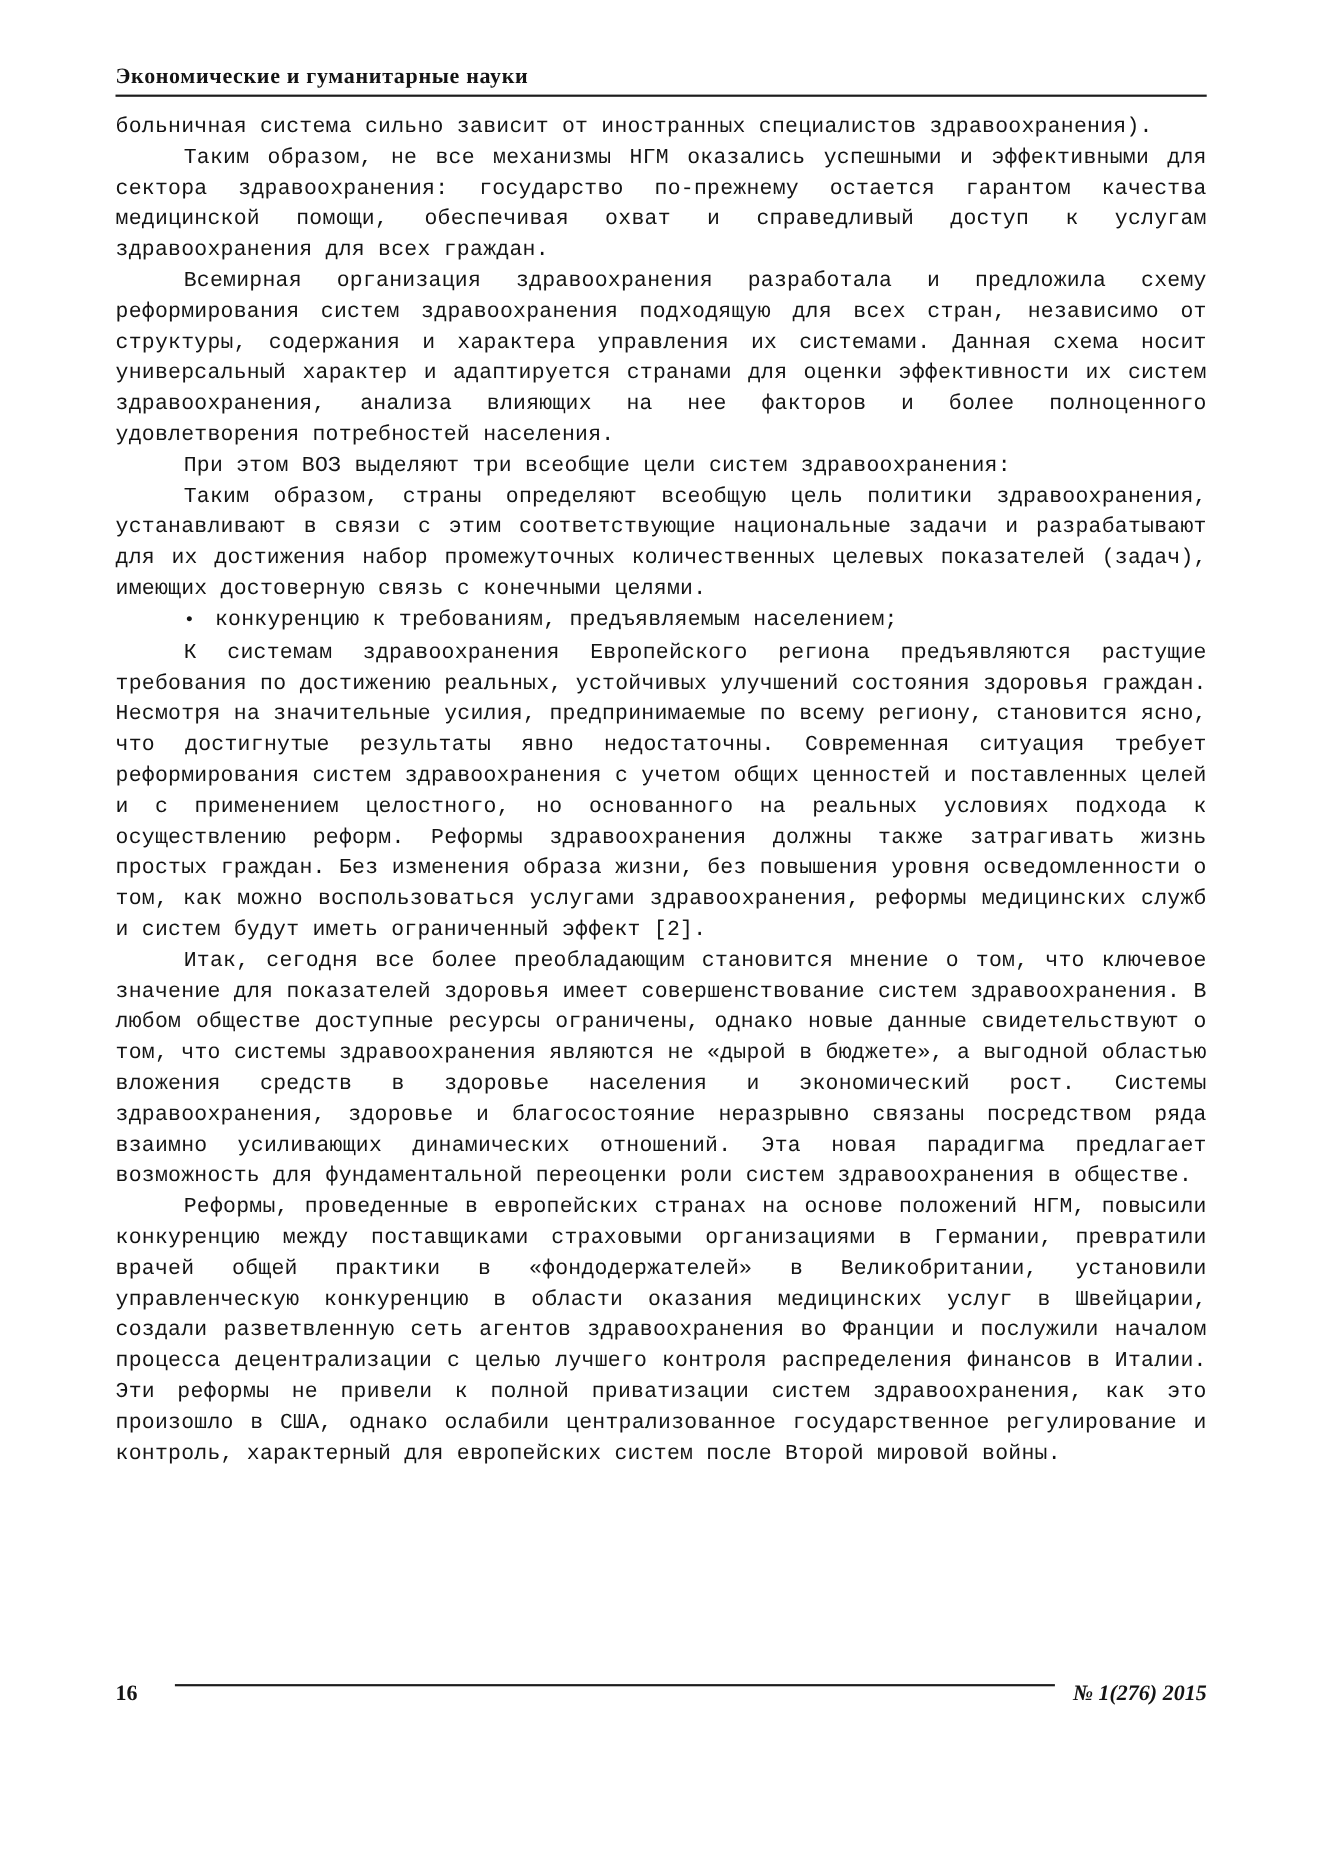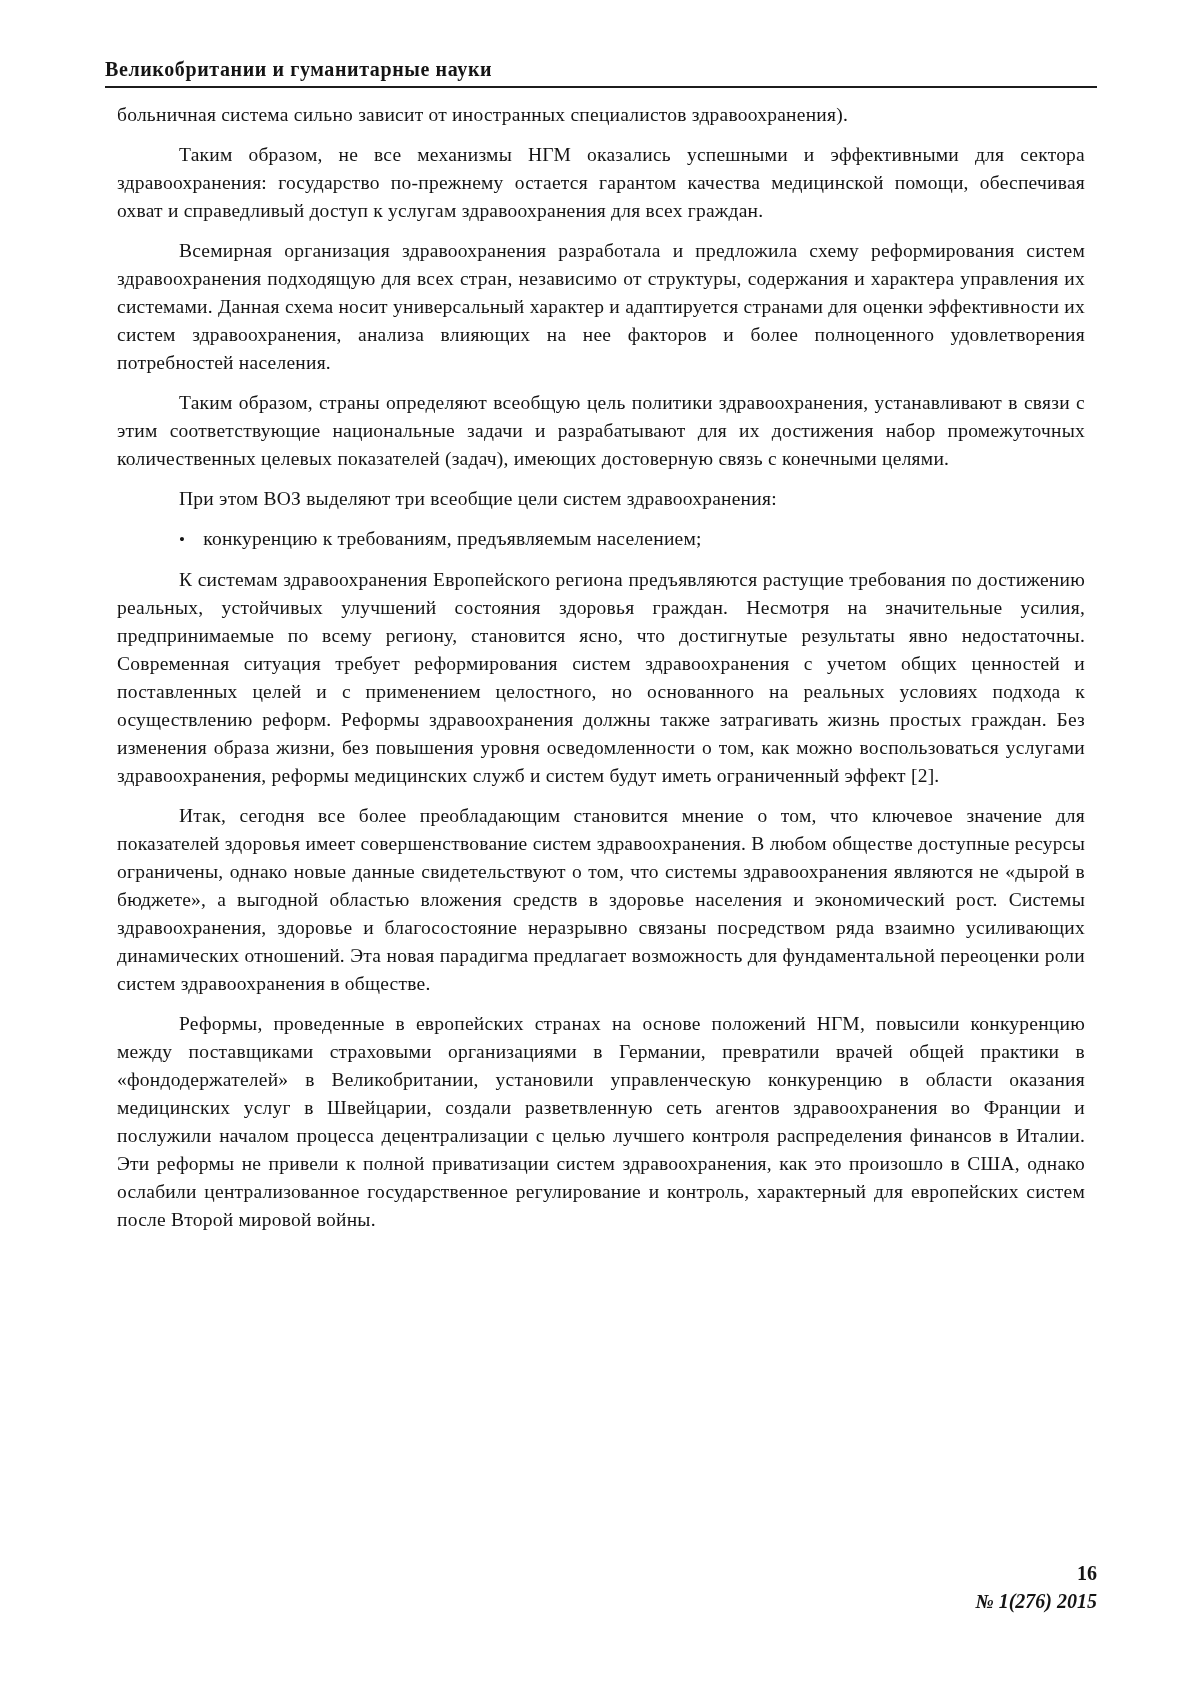--- a/index.html
+++ b/index.html
@@ -27,72 +27,72 @@
     letter-spacing: 0.03em;
   }
   .page-body {
     margin-top: 13px;
     text-align: justify;
     font-size: 19.5px;
     line-height: 28px;
     letter-spacing: 0.012em;
   }
   .para {
-    margin: 12px;
+    margin: 0;
+    font-family: Liberation Mono, monospace;
   }
   .indent {
     text-indent: 62px;
   }
   .bullet {
     text-indent: 62px;
   }
   .bullet-marker {
     display: inline;
     margin-right: 18px;
     font-size: 17px;
   }
   .page-footer {
     position: absolute;
     left: 105px;
     right: 103px;
-    top: 1562px;
+    top: 1528px;
     display: flex;
-    align-items: flex-end;
+    align-items: flex-start;
     font-size: 20px;
     font-weight: bold;
-    flex-direction: column;
   }
   .footer-rule {
     flex: 1;
     border-top: 2px solid #1c1c1c;
     margin: 3px 16px 0 34px;
   }
   .issue {
     font-style: italic;
     white-space: nowrap;
   }
   .page-number {
     white-space: nowrap;
   }
 </style>
 </head>
 <body>
 
 <div class="page">
 
   <header class="page-header">
-    <span class="header-title">Великобритании и гуманитарные науки</span>
+    <span class="header-title">Экономические и гуманитарные науки</span>
   </header>
 
   <main class="page-body">
     <p class="para">больничная система сильно зависит от иностранных специалистов здравоохранения).</p>
     <p class="para indent">Таким образом, не все механизмы НГМ оказались успешными и эффективными для сектора здравоохранения: государство по-прежнему остается гарантом качества медицинской помощи, обеспечивая охват и справедливый доступ к услугам здравоохранения для всех граждан.</p>
     <p class="para indent">Всемирная организация здравоохранения разработала и предложила схему реформирования систем здравоохранения подходящую для всех стран, независимо от структуры, содержания и характера управления их системами. Данная схема носит универсальный характер и адаптируется странами для оценки эффективности их систем здравоохранения, анализа влияющих на нее факторов и более полноценного удовлетворения потребностей населения.</p>
+    <p class="para indent">При этом ВОЗ выделяют три всеобщие цели систем здравоохранения:</p>
     <p class="para indent">Таким образом, страны определяют всеобщую цель политики здравоохранения, устанавливают в связи с этим соответствующие национальные задачи и разрабатывают для их достижения набор промежуточных количественных целевых показателей (задач), имеющих достоверную связь с конечными целями.</p>
-    <p class="para indent">При этом ВОЗ выделяют три всеобщие цели систем здравоохранения:</p>
 
     <p class="para bullet"><span class="bullet-marker">•</span><span>конкуренцию к требованиям, предъявляемым населением;</span></p>
 
     <p class="para indent">К системам здравоохранения Европейского региона предъявляются растущие требования по достижению реальных, устойчивых улучшений состояния здоровья граждан. Несмотря на значительные усилия, предпринимаемые по всему региону, становится ясно, что достигнутые результаты явно недостаточны. Современная ситуация требует реформирования систем здравоохранения с учетом общих ценностей и поставленных целей и с применением целостного, но основанного на реальных условиях подхода к осуществлению реформ. Реформы здравоохранения должны также затрагивать жизнь простых граждан. Без изменения образа жизни, без повышения уровня осведомленности о том, как можно воспользоваться услугами здравоохранения, реформы медицинских служб и систем будут иметь ограниченный эффект [2].</p>
     <p class="para indent">Итак, сегодня все более преобладающим становится мнение о том, что ключевое значение для показателей здоровья имеет совершенствование систем здравоохранения. В любом обществе доступные ресурсы ограничены, однако новые данные свидетельствуют о том, что системы здравоохранения являются не «дырой в бюджете», а выгодной областью вложения средств в здоровье населения и экономический рост. Системы здравоохранения, здоровье и благосостояние неразрывно связаны посредством ряда взаимно усиливающих динамических отношений. Эта новая парадигма предлагает возможность для фундаментальной переоценки роли систем здравоохранения в обществе.</p>
     <p class="para indent">Реформы, проведенные в европейских странах на основе положений НГМ, повысили конкуренцию между поставщиками страховыми организациями в Германии, превратили врачей общей практики в «фондодержателей» в Великобритании, установили управленческую конкуренцию в области оказания медицинских услуг в Швейцарии, создали разветвленную сеть агентов здравоохранения во Франции и послужили началом процесса децентрализации с целью лучшего контроля распределения финансов в Италии. Эти реформы не привели к полной приватизации систем здравоохранения, как это произошло в США, однако ослабили централизованное государственное регулирование и контроль, характерный для европейских систем после Второй мировой войны.</p>
   </main>
 
   <footer class="page-footer">
     <span class="page-number">16</span>

